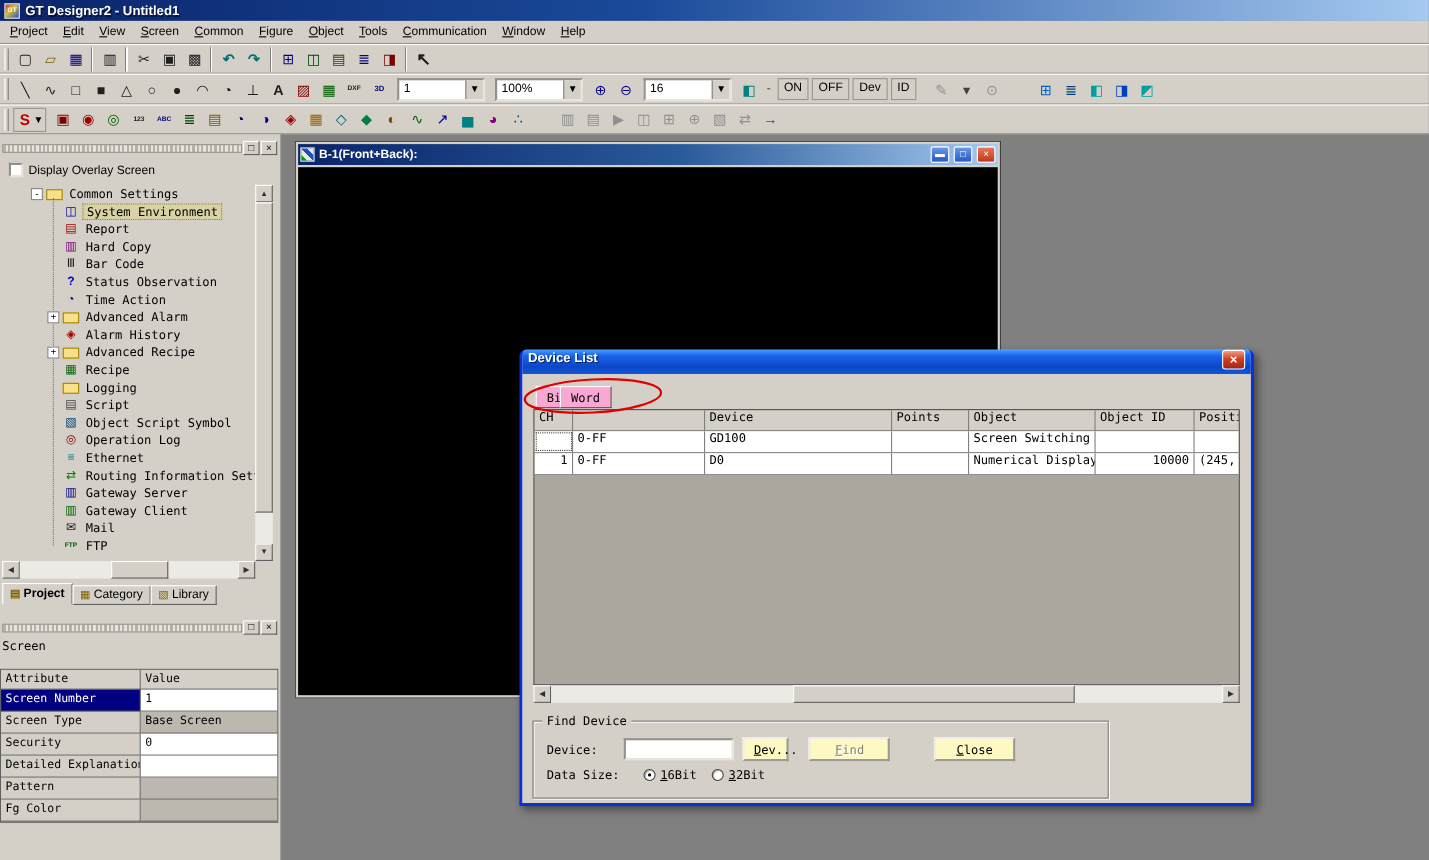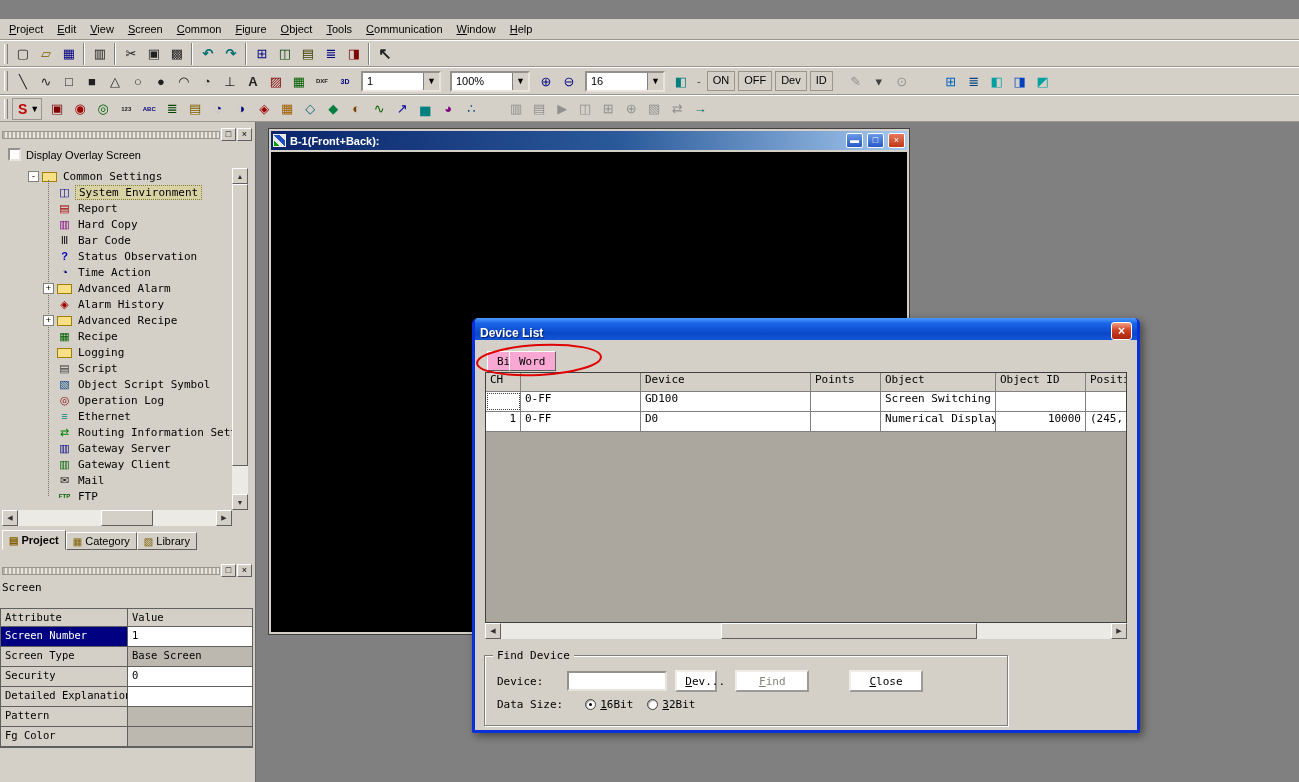--- a/index.html
+++ b/index.html
@@ -118,21 +118,21 @@
   .sw-min,.sw-max{background:linear-gradient(#6a9ae8,#2858c8)}
   .sw-close{background:linear-gradient(#e87858,#c03818)}
   .sw-canvas{position:absolute;left:2px;right:2px;top:23px;bottom:2px;background:#000}
 
   
   .dialog{position:absolute;left:472px;top:318px;width:668px;height:415px;z-index:10;
     border:3px solid #0831d9;border-top:none;border-radius:6px 6px 2px 2px;background:#d4d0c8;
     box-shadow:3px 3px 8px rgba(0,0,0,.45)}
   .dlg-title{height:22px;margin:-0px -0px 0 -0px;border-radius:4px 4px 0 0;
     background:linear-gradient(180deg,#4a9aff 0%,#1a64e8 25%,#0a48c8 70%,#1455d8 100%);
-    display:flex;align-items:flex-end;padding:0 5px}
+    display:flex;align-items:flex-start;padding:0 5px}
   .dlg-title-text{color:#fff;font-weight:bold;font-size:12px;text-shadow:1px 1px 1px #022060}
   .dlg-close{margin-left:auto;width:21px;height:18px;border:1px solid #fff;border-radius:3px;
     background:linear-gradient(#f0a088,#d04020 45%,#a82410);color:#fff;font-weight:bold;font-size:12px;
     line-height:16px;text-align:center}
   .dlg-body{position:relative;width:100%;height:calc(100% - 22px);background:#d4d0c8}
 
   .dl-tab{position:absolute;top:11px;height:20px;padding:3px 9px;background:#f9a8d4;
     border:1px solid;border-color:#fff #606060 #606060 #fff;
     font-family:"DejaVu Sans Mono",monospace;font-size:11px;z-index:2}
   #tab-bit{left:12px}
@@ -159,40 +159,44 @@
 
   .find-group{position:absolute;left:9px;top:315px;width:524px;height:71px;
     border:1px solid #808080;box-shadow:inset 1px 1px 0 #fff, 1px 1px 0 #fff}
   .find-legend{position:absolute;left:8px;top:-7px;background:#d4d0c8;padding:0 4px;
     font-family:"DejaVu Sans Mono",monospace;font-size:11px}
   .find-row1{position:absolute;left:12px;top:14px;display:flex;align-items:center}
   .find-row2{position:absolute;left:12px;top:42px;display:flex;align-items:center}
   .find-label{font-family:"DejaVu Sans Mono",monospace;font-size:11px}
   .find-input{width:100px;height:20px;background:#fff;border:2px inset #e8e4dc;margin-left:24px;
     font-family:"DejaVu Sans Mono",monospace;font-size:11px;padding:0 3px}
-  .btn{display:inline-block;height:22px;padding:3px 8px;background:#ffffff;border:2px outset #f0ede8;
+  .btn{display:inline-block;height:22px;padding:3px 8px;background:#fef9c3;border:2px outset #f0ede8;
     font-family:"DejaVu Sans Mono",monospace;font-size:11px;text-align:center}
   .btn::first-letter{text-decoration:underline}
   .btn.disabled{color:#858378;text-shadow:1px 1px 0 #fff}
   .btn-dev{margin-left:8px;width:42px}
   .btn-find{margin-left:18px;width:74px}
   .btn-close{position:absolute;left:374px;top:330px;width:74px}
   .radio{width:11px;height:11px;border-radius:50%;border:1px solid #404040;background:#fff;
     box-shadow:inset 1px 1px 1px rgba(0,0,0,.35);position:relative;display:inline-block;flex:none}
   .radio.checked::after{content:"";position:absolute;left:3px;top:3px;right:3px;bottom:3px;
     background:#000;border-radius:50%}
   .radio-label{display:inline-block;font-family:"DejaVu Sans Mono",monospace;font-size:11px;margin:0 14px 0 4px}
   .radio-label::first-letter{text-decoration:underline}
   .ds-gap{width:22px}
 </style>
 </head>
 <body>
 
 <div class="app">
 
+  <div class="titlebar">
+    <span class="app-icon">GT</span>
+    <span class="title-text">GT Designer2 - Untitled1</span>
+  </div>
 
   <div class="menubar">
 
       <span class="menu-item">Project</span>
 
       <span class="menu-item">Edit</span>
 
       <span class="menu-item">View</span>
 
       <span class="menu-item">Screen</span>

